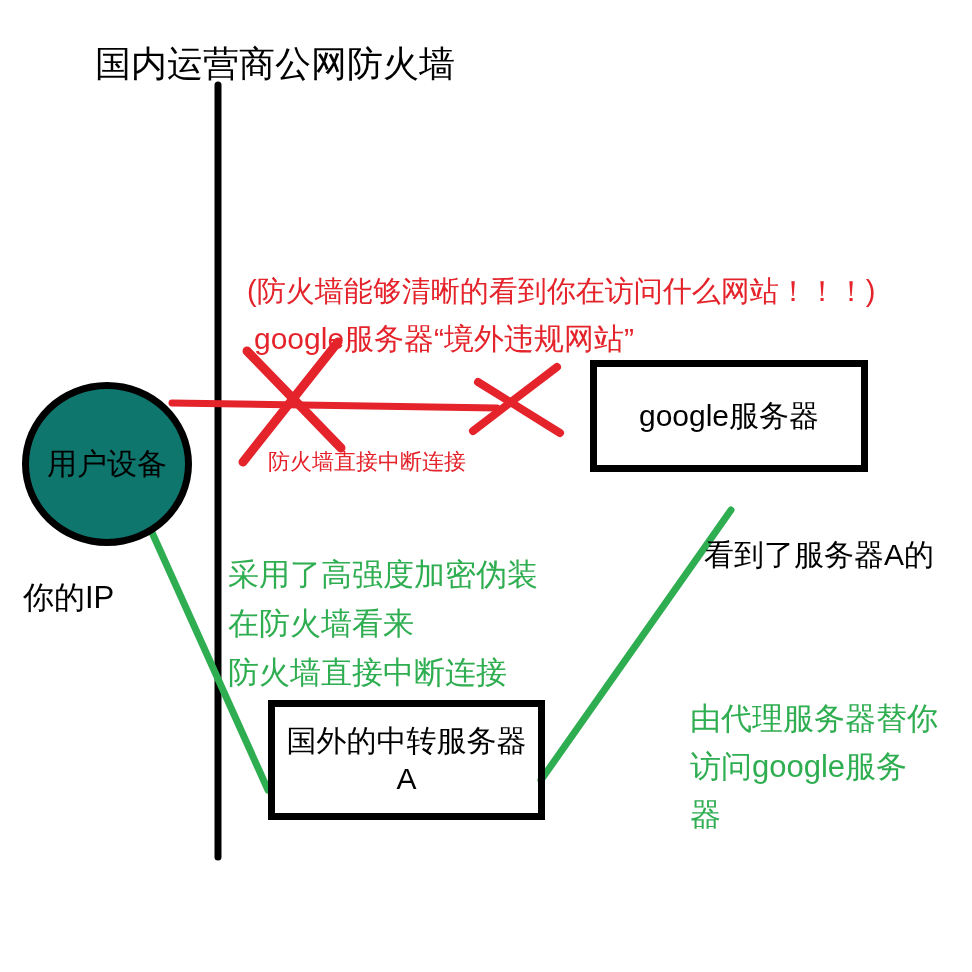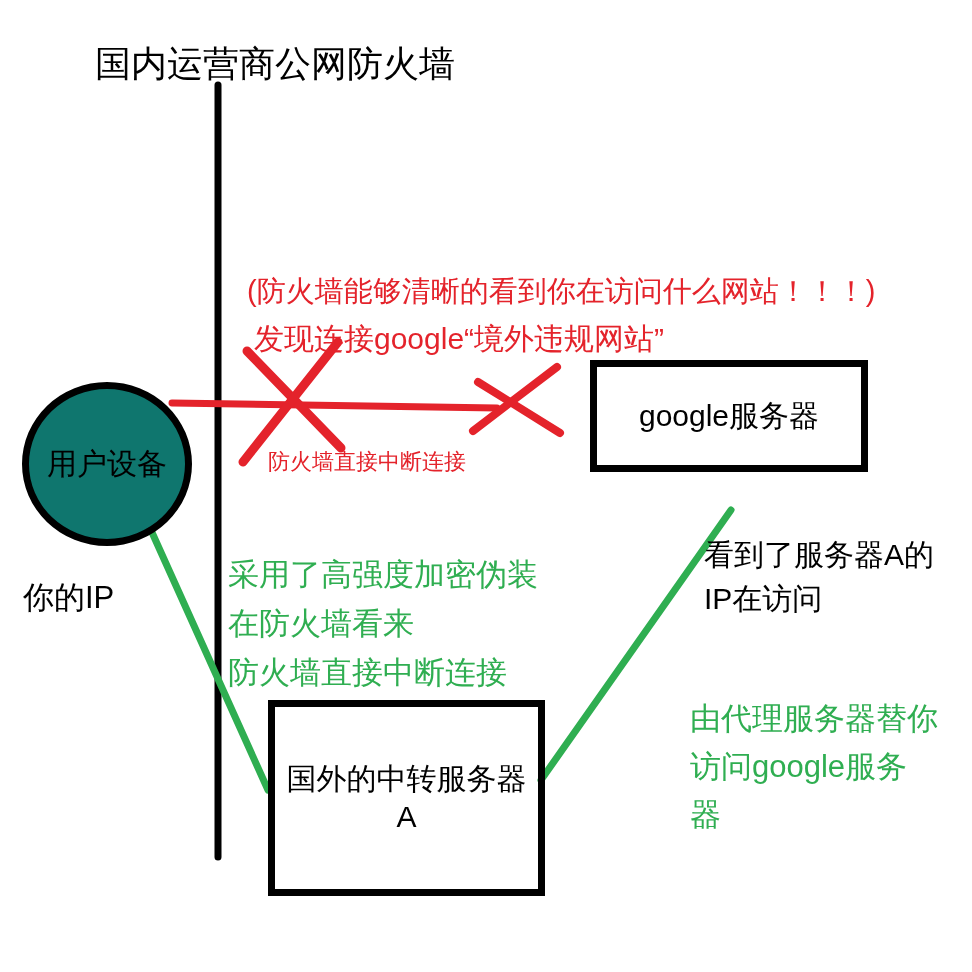--- a/index.html
+++ b/index.html
@@ -46,21 +46,21 @@
     width: 170px; height: 164px;
     border-radius: 50%;
     background: #0f766e;
   }
   .google-box {
     left: 590px; top: 360px;
     width: 278px; height: 112px;
   }
   .relay-box {
     left: 268px; top: 700px;
-    width: 277px; height: 196px;
+    width: 277px; height: 120px;
     line-height: 38px;
   }
 
   .fw-note-top    { left: 247px; top: 274px; font-size: 29px; }
   .fw-note-detect { left: 254px; top: 321px; font-size: 30px; }
   .fw-note-cut    { left: 268px; top: 449px; font-size: 22px; }
 
   .your-ip-label  { left: 23px;  top: 579px; font-size: 31px; }
 
   .encrypt-note   { left: 228px; top: 550px; font-size: 31px; line-height: 49px; }
@@ -95,29 +95,28 @@
   </svg>
 
   <div class="txt title-label">国内运营商公网防火墙</div>
 
   <div class="node user-circle">
     <span>用户设备</span>
   </div>
   <div class="txt your-ip-label">你的IP</div>
 
   <div class="txt red-text fw-note-top">(防火墙能够清晰的看到你在访问什么网站！！！)</div>
-  <div class="txt red-text fw-note-detect">发现连接google“境外违规网站”</div>
+  <div class="txt red-text fw-note-detect">google服务器“境外违规网站”</div>
   <div class="txt red-text fw-note-cut">防火墙直接中断连接</div>
 
   <div class="node google-box">
     <span>google服务器</span>
   </div>
   <div class="txt google-caption">
     <div>看到了服务器A的</div>
-    <div>IP在访问</div>
   </div>
 
   <div class="txt green-text encrypt-note">
     <div>采用了高强度加密伪装</div>
     <div>在防火墙看来</div>
     <div>防火墙直接中断连接</div>
   </div>
 
   <div class="node relay-box">
     <div>

